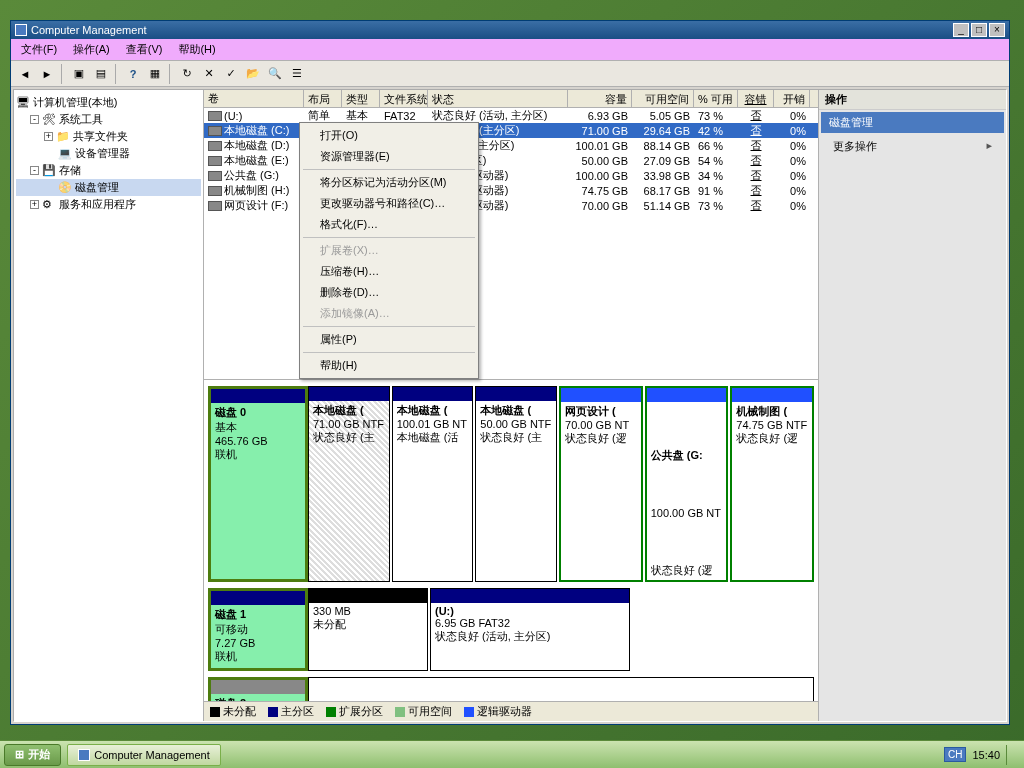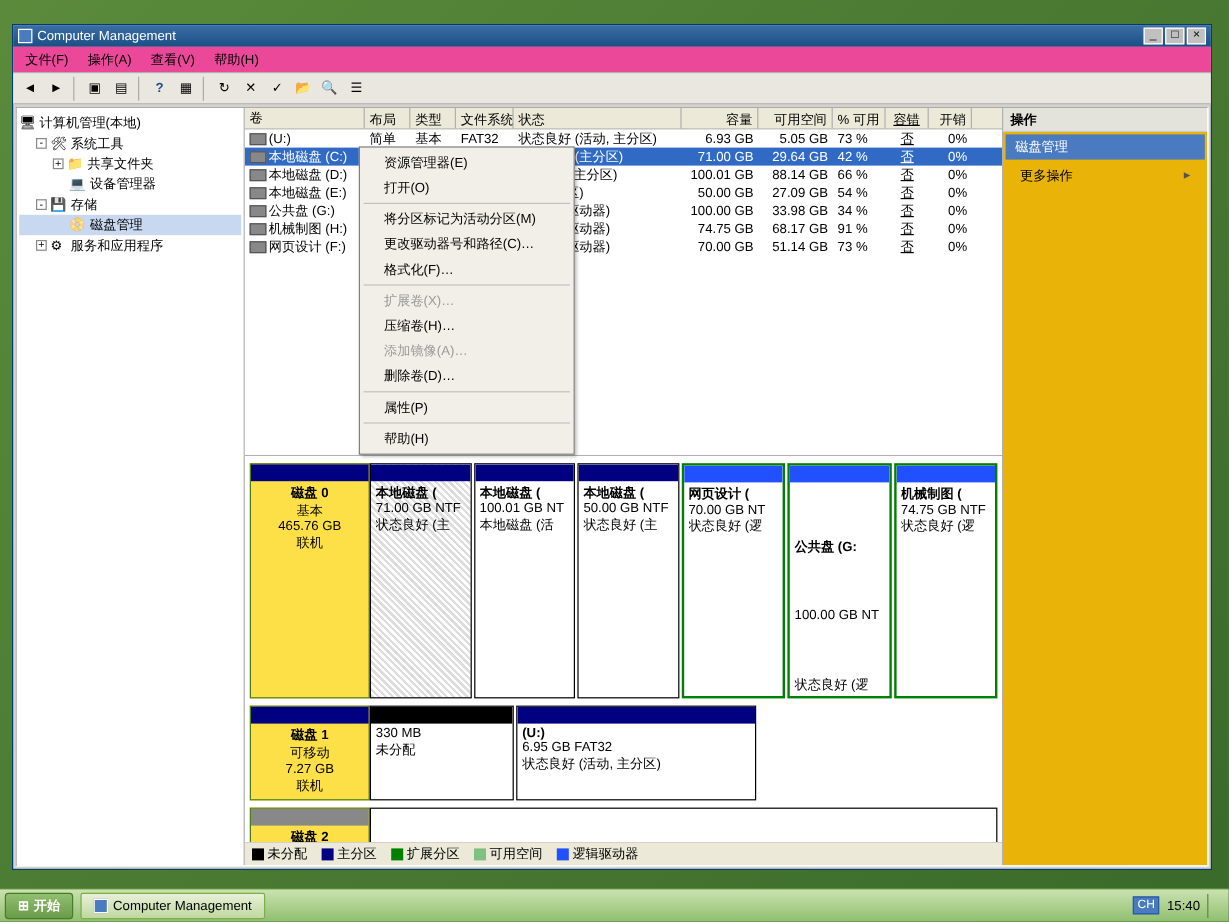--- a/index.html
+++ b/index.html
@@ -5,21 +5,21 @@
 * { box-sizing: border-box; margin: 0; padding: 0; font-family: "Microsoft YaHei", "SimSun", Tahoma, sans-serif; font-size: 11px; }
 html, body { width: 1024px; height: 768px; overflow: hidden; background: linear-gradient(135deg, #5a8a3a, #3a6a2a); position: relative; }
 
 
 .window { position: absolute; left: 10px; top: 20px; width: 1000px; height: 705px; background: #d6d3ce; border: 1px solid #003c74; display: flex; flex-direction: column; }
 .titlebar { height: 18px; background: linear-gradient(#3a6ea5, #1a4e85); color: #fff; display: flex; align-items: center; padding: 0 4px; font-size: 11px; }
 .titlebar .ticon { width: 12px; height: 12px; background: #4a7ac0; margin-right: 4px; border: 1px solid #fff; }
 .titlebar .spacer { flex: 1; }
 .titlebar .wbtn { width: 16px; height: 14px; background: #c0c0c0; border: 1px solid #fff; margin-left: 2px; color: #000; text-align: center; line-height: 11px; font-size: 10px; }
 
-.menubar { height: 22px; background: #ec4899; border-bottom: 1px solid #b0b0b0; display: flex; align-items: center; padding: 0 4px; gap: 4px; }
+.menubar { height: 22px; background: #f0abfc; border-bottom: 1px solid #b0b0b0; display: flex; align-items: center; padding: 0 4px; gap: 4px; }
 .menubar span { padding: 2px 6px; }
 
 .toolbar { height: 26px; background: #eae7e0; border-bottom: 1px solid #b0b0b0; display: flex; align-items: center; padding: 0 4px; gap: 2px; }
 .toolbar .tbtn { width: 20px; height: 20px; display: flex; align-items: center; justify-content: center; }
 .toolbar .sep { width: 4px; height: 20px; border-left: 1px solid #aaa; margin: 0 2px; }
 
 .body3col { flex: 1; display: flex; background: #fff; border: 1px inset #fff; margin: 2px; overflow: hidden; }
 .treepane { width: 190px; border-right: 1px solid #b0b0b0; background: #fff; padding: 4px 2px; overflow: auto; }
 .treepane .node { display: flex; align-items: center; gap: 3px; padding: 1px 0; white-space: nowrap; }
 .treepane .ind1 { padding-left: 14px; }
@@ -54,37 +54,37 @@
 
 
 .ctxmenu { position:absolute; left: 95px; top: 32px; width: 180px; background:#f1efe7; border:1px solid #808080; box-shadow: 2px 2px 3px rgba(0,0,0,0.3); z-index: 50; padding: 2px; }
 .ctxmenu .mitem { padding: 3px 18px; white-space:nowrap; }
 .ctxmenu .mitem.dis { color:#9a9a9a; }
 .ctxmenu hr { border:none; border-top:1px solid #c0c0c0; margin: 2px 1px; }
 
 
 .graphwrap { flex:1; overflow:auto; background:#fff; padding: 0 4px; }
 .diskrow { display:flex; margin: 6px 0; }
-.diskhdr { width: 100px; border:1px solid #4d7c0f; background:#fde047; padding: 4px; font-size:10px;text-align:center; }
+.diskhdr { width: 100px; border:3px solid #4d7c0f; background:#86efac; padding: 4px; font-size:10px; }
 .diskhdr b { font-weight:bold; }
 .diskparts { flex:1; display:flex; gap:2px; }
 .part { border:1px solid #000; padding: 2px 4px; font-size:10px; overflow:hidden; display:flex; flex-direction:column; justify-content:flex-start; }
 .part .bar { height:14px; margin:-2px -4px 2px -4px; }
 .part .pname { font-weight:bold; white-space:nowrap; overflow:hidden; }
 .part .psub { white-space:nowrap; overflow:hidden; }
 .bar-primary { background:#000080; }
 .bar-logical { background:#2050ff; }
 .border-ext { border: 2px solid #008000 !important; }
 .hatch { background: repeating-linear-gradient(45deg,#ddd,#ddd 2px,#fff 2px,#fff 4px); }
 
 .legend { display:flex; gap:12px; padding:2px 6px; border-top:1px solid #b0b0b0; background:#ece9d8; font-size:11px; align-items:center; }
 .legend .sw { width:10px; height:10px; display:inline-block; margin-right:3px; vertical-align:middle; }
 
 
-.actionspane { width: 171px; border-left:1px solid #b0b0b0; background:#eab308; display:flex; flex-direction:column; }
+.actionspane { width: 188px; border-left:1px solid #b0b0b0; background:#e5e5e5; display:flex; flex-direction:column; }
 .actionspane .aphdr { background:#e3e3db; padding:2px 6px; font-weight:bold; border-bottom:1px solid #ccc; }
 .actionspane .apsec { background:#4a7ac0; color:#fff; padding:3px 8px; margin:2px; }
 .actionspane .apitem { padding:4px 14px; }
 .actionspane .apitem::after { content:"▸"; float:right; color:#555; }
 
 
 .taskbar { position:absolute; left:0; bottom:0; width:1024px; height:28px; background: linear-gradient(#cbe3b0,#8fbf6f); display:flex; align-items:center; padding:0 4px; border-top:1px solid #5a8a3a; }
 .startbtn { height:22px; padding:0 10px; background: linear-gradient(#8fbf6f,#6a9a4a); border:1px solid #4a7a2a; border-radius:3px; color:#fff; font-weight:bold; display:flex; align-items:center; gap:4px; }
 .taskbtn { height:22px; margin-left:6px; padding:0 10px; background: linear-gradient(#e8f0d8,#c0d8a0); border:1px solid #7aaf4a; border-radius:2px; display:flex; align-items:center; gap:4px; }
 .tray { margin-left:auto; display:flex; align-items:center; gap:6px; padding:0 6px; }
@@ -262,31 +262,31 @@
               <div class="c-status">好 (逻辑驱动器)</div>
               <div class="c-cap">70.00 GB</div>
               <div class="c-free">51.14 GB</div>
               <div class="c-pct">73 %</div>
               <div class="c-ft">否</div>
               <div class="c-oh">0%</div>
             </div>
           </div>
 
         <div class="ctxmenu">
+          <div class="mitem">打开(O)</div>
           <div class="mitem">资源管理器(E)</div>
-          <div class="mitem">打开(O)</div>
           <hr>
           <div class="mitem">将分区标记为活动分区(M)</div>
           <div class="mitem">更改驱动器号和路径(C)…</div>
           <div class="mitem">格式化(F)…</div>
           <hr>
           <div class="mitem dis">扩展卷(X)…</div>
           <div class="mitem">压缩卷(H)…</div>
+          <div class="mitem">删除卷(D)…</div>
           <div class="mitem dis">添加镜像(A)…</div>
-          <div class="mitem">删除卷(D)…</div>
           <hr>
           <div class="mitem">属性(P)</div>
           <hr>
           <div class="mitem">帮助(H)</div>
         </div>
       </div>
 
       <div class="graphwrap">
 
         <div class="diskrow">

